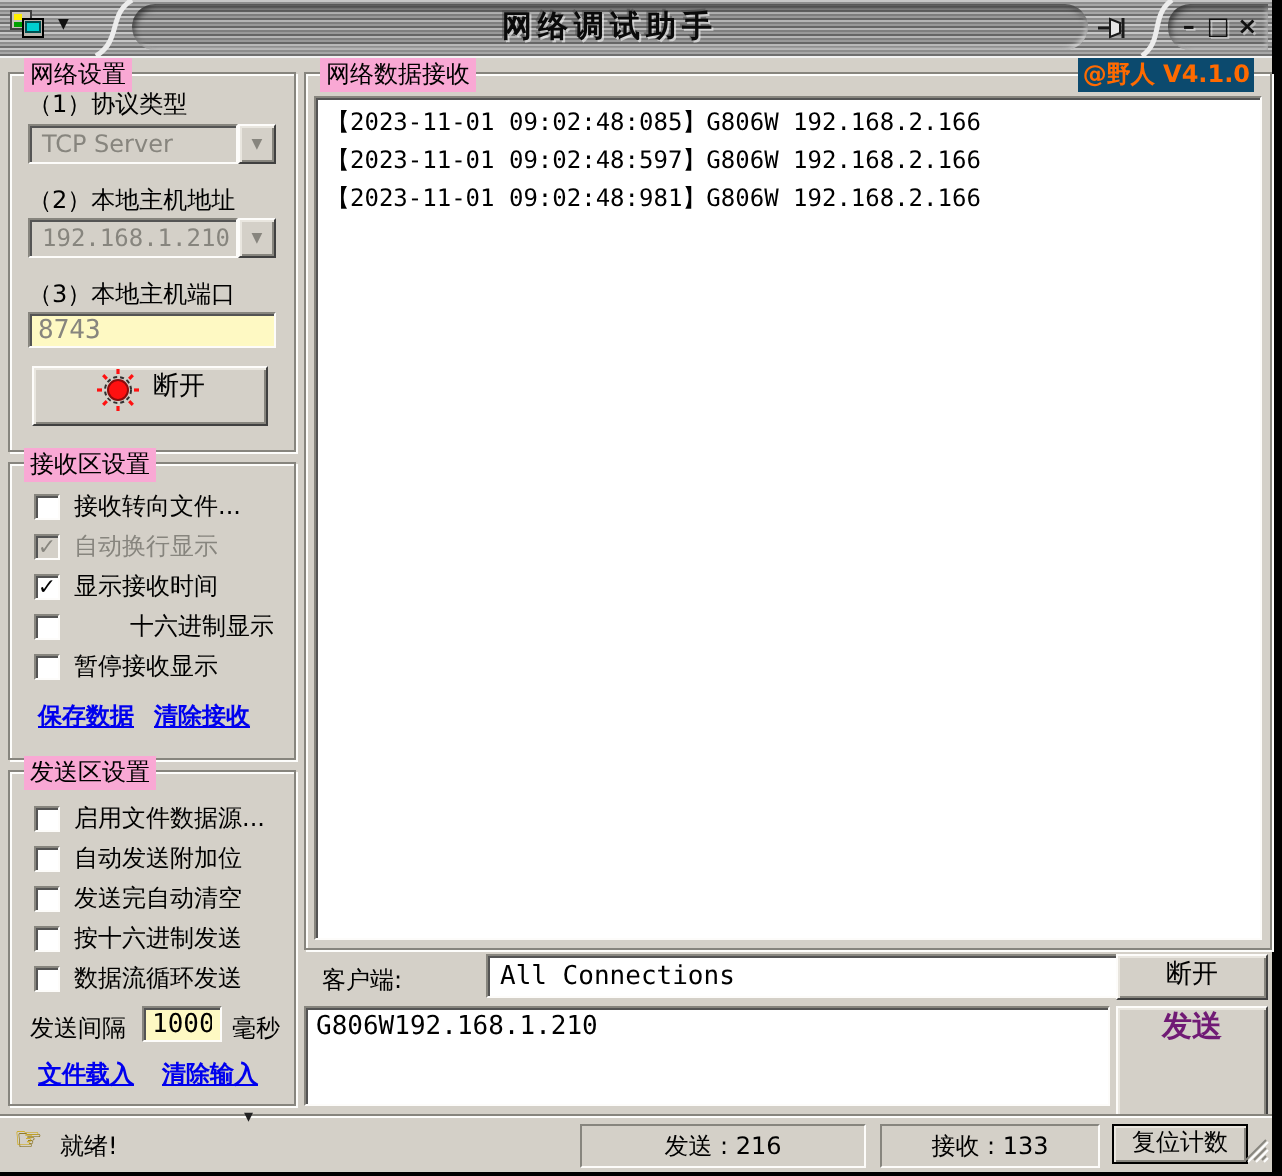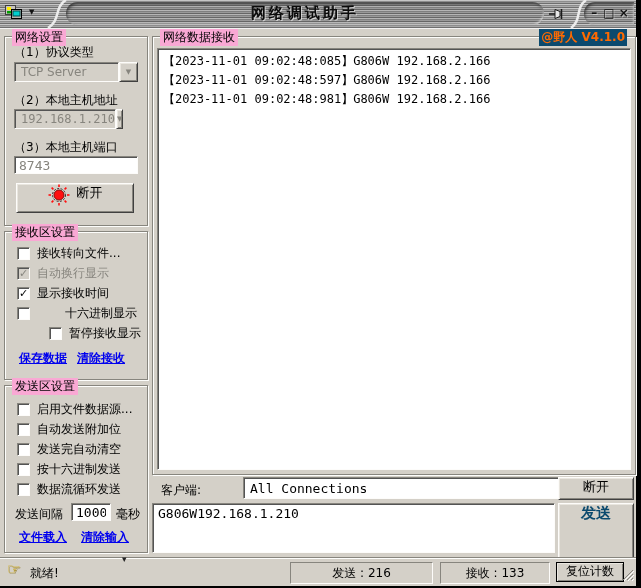--- a/index.html
+++ b/index.html
@@ -38,21 +38,21 @@
   
   .combo{display:flex;align-items:stretch;position:absolute;height:20px;}
   .combo .field{flex:1;border:1px solid;border-color:#87857e #fdfcfa #fdfcfa #87857e;
     box-shadow:inset 1px 1px 0 #545454;display:flex;align-items:center;padding-left:6px;box-sizing:border-box;}
   .combo .dd-btn{width:17px;display:flex;align-items:center;justify-content:center;font-size:7px;}
   .combo.disabled .field{background:#d4d0c8;color:#87857e;}
   .combo.enabled .field{background:#fff;color:#000;font-family:"DejaVu Sans Mono",monospace;font-size:13px;}
   .combo.disabled .dd-btn{color:#87857e;}
   .txt-input{position:absolute;box-sizing:border-box;border:1px solid;
     border-color:#87857e #fdfcfa #fdfcfa #87857e;box-shadow:inset 1px 1px 0 #545454;
-    background:#ffffff;font-family:"DejaVu Sans Mono",monospace;font-size:13px;padding:1px 4px;outline:none;}
+    background:#fef9c3;font-family:"DejaVu Sans Mono",monospace;font-size:13px;padding:1px 4px;outline:none;}
   
   .cb-row{position:absolute;left:12px;display:flex;align-items:center;height:15px;cursor:default;}
   .cb{width:13px;height:13px;box-sizing:border-box;margin-right:7px;background:#fff;
     border:1px solid;border-color:#87857e #fdfcfa #fdfcfa #87857e;box-shadow:inset 1px 1px 0 #545454;
     display:flex;align-items:center;justify-content:center;font-size:11px;font-weight:bold;color:#000;}
   .cb .check{display:none;line-height:1;}
   .cb-row.checked .cb .check{display:block;}
   .cb-row.disabled .cb{background:#d4d0c8;color:#87857e;}
   .cb-row.disabled .cb-label{color:#87857e;}
   .cb-label{font-size:12px;}
@@ -121,21 +121,21 @@
   <div class="groupbox" style="left:4px;top:36px;width:142px;height:188px;">
     <span class="legend">网络设置</span>
 
     <div style="position:absolute;left:9px;top:7px;">（1）协议类型</div>
     <div class="combo disabled" style="left:9px;top:25px;width:124px;">
       <span class="field">TCP Server</span>
       <span class="dd-btn bevel-out">▼</span>
     </div>
 
     <div style="position:absolute;left:9px;top:55px;">（2）本地主机地址</div>
-    <div class="combo disabled" style="left:9px;top:72px;width:108px;">
+    <div class="combo disabled" style="left:9px;top:72px;width:124px;">
       <span class="field" style="font-family:'DejaVu Sans Mono',monospace;font-size:12px;">192.168.1.210</span>
       <span class="dd-btn bevel-out">▼</span>
     </div>
 
     <div style="position:absolute;left:9px;top:102px;">（3）本地主机端口</div>
     <input class="txt-input" style="left: 9px; top: 119px; width: 124px; height: 18px; color: rgb(135, 133, 126);" value="8743">
 
     <div class="push-btn bevel-out" style="left:11px;top:146px;width:118px;height:30px;gap:7px;">
       <svg width="22" height="22" viewBox="0 0 22 22">
         <g stroke="#ff1010" stroke-width="1.6">
@@ -171,21 +171,21 @@
     <div class="cb-row checked" style="top:54px;">
       <span class="cb">
           <span class="check">✓</span>
         </span>
       <span class="cb-label">显示接收时间</span>
     </div>
     <div class="cb-row" style="top:74px;gap:28px;">
       <span class="cb"></span>
       <span class="cb-label">十六进制显示</span>
     </div>
-    <div class="cb-row" style="top:94px;margin-left:32px;">
+    <div class="cb-row" style="top:94px;">
       <span class="cb"></span>
       <span class="cb-label">暂停接收显示</span>
     </div>
 
     <span class="link" style="position:absolute;left:14px;top:118px;">保存数据</span>
     <span class="link" style="position:absolute;left:72px;top:118px;">清除接收</span>
   </div>
 
   <div class="groupbox" style="left:4px;top:385px;width:142px;height:166px;">
     <span class="legend">发送区设置</span>
@@ -230,21 +230,21 @@
   </div>
 
   <span style="position:absolute;left:161px;top:482px;">客户端:</span>
   <div class="combo enabled" style="left:210px;top:477px;width:341px;height:22px;padding-left:33px;">
     <span class="field">All Connections</span>
     <span class="dd-btn bevel-out" style="font-size:8px;color:#000;">▼</span>
   </div>
   <div class="push-btn bevel-out" style="left:558px;top:477px;width:76px;height:23px;">断开</div>
 
   <textarea class="sunken" spellcheck="false" style="position: absolute; left: 152px; top: 503px; width: 403px; height: 50px; resize: none; outline: none; font-family: &quot;DejaVu Sans Mono&quot;, monospace; font-size: 13px; padding: 2px 5px;">G806W192.168.1.210</textarea>
-  <div class="push-btn bevel-out" style="left:558px;top:503px;width:76px;height:68px;color:#0c4a6e;font-weight:bold;font-size:15px;">发送</div>
+  <div class="push-btn bevel-out" style="left:558px;top:503px;width:76px;height:68px;color:#701a75;font-weight:bold;font-size:15px;">发送</div>
 
   <div class="statusbar">
     <span class="status-arrow">▾</span>
     <span class="hand-icon">☞</span>
     <span class="status-text">就绪!</span>
     <div class="status-panel" style="left:290px;width:143px;">发送 : 216</div>
     <div class="status-panel" style="left:440px;width:110px;">接收 : 133</div>
     <div class="push-btn bevel-out" style="left:556px;top:4px;width:68px;height:20px;font-size:12px;border-color:#000;">复位计数</div>
     <span class="grip">
       <svg width="14" height="14" viewBox="0 0 14 14">

